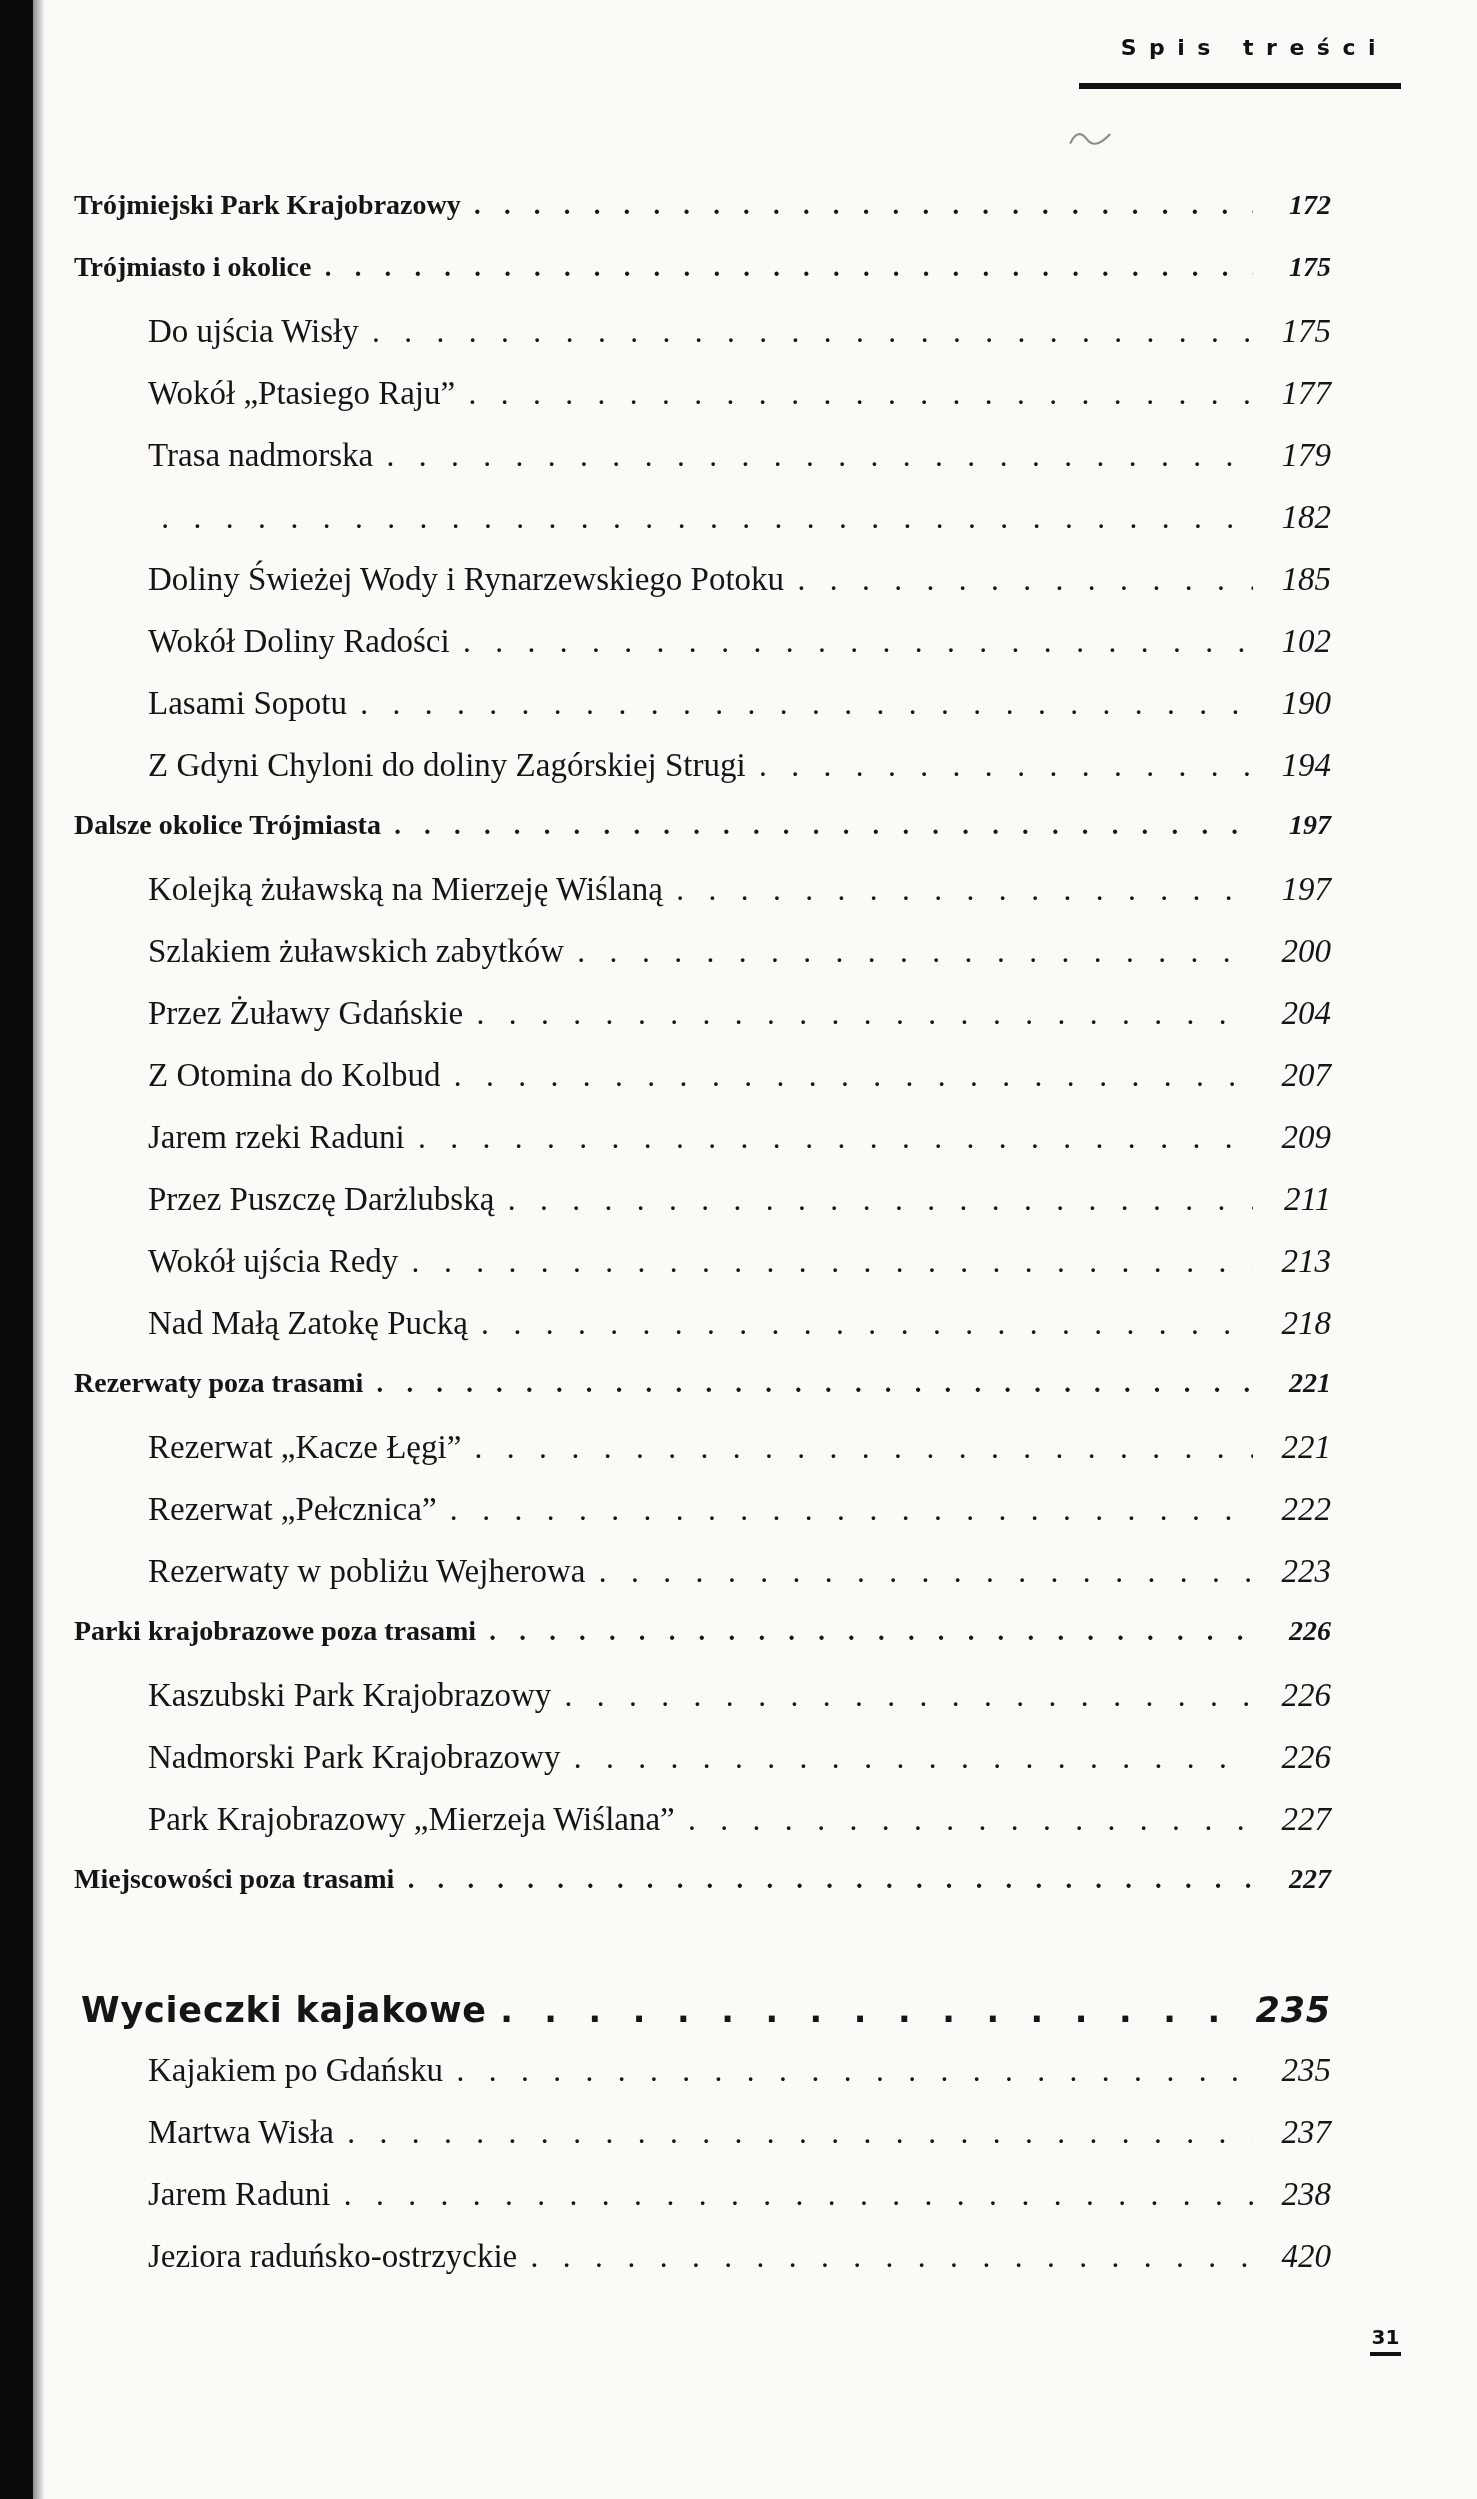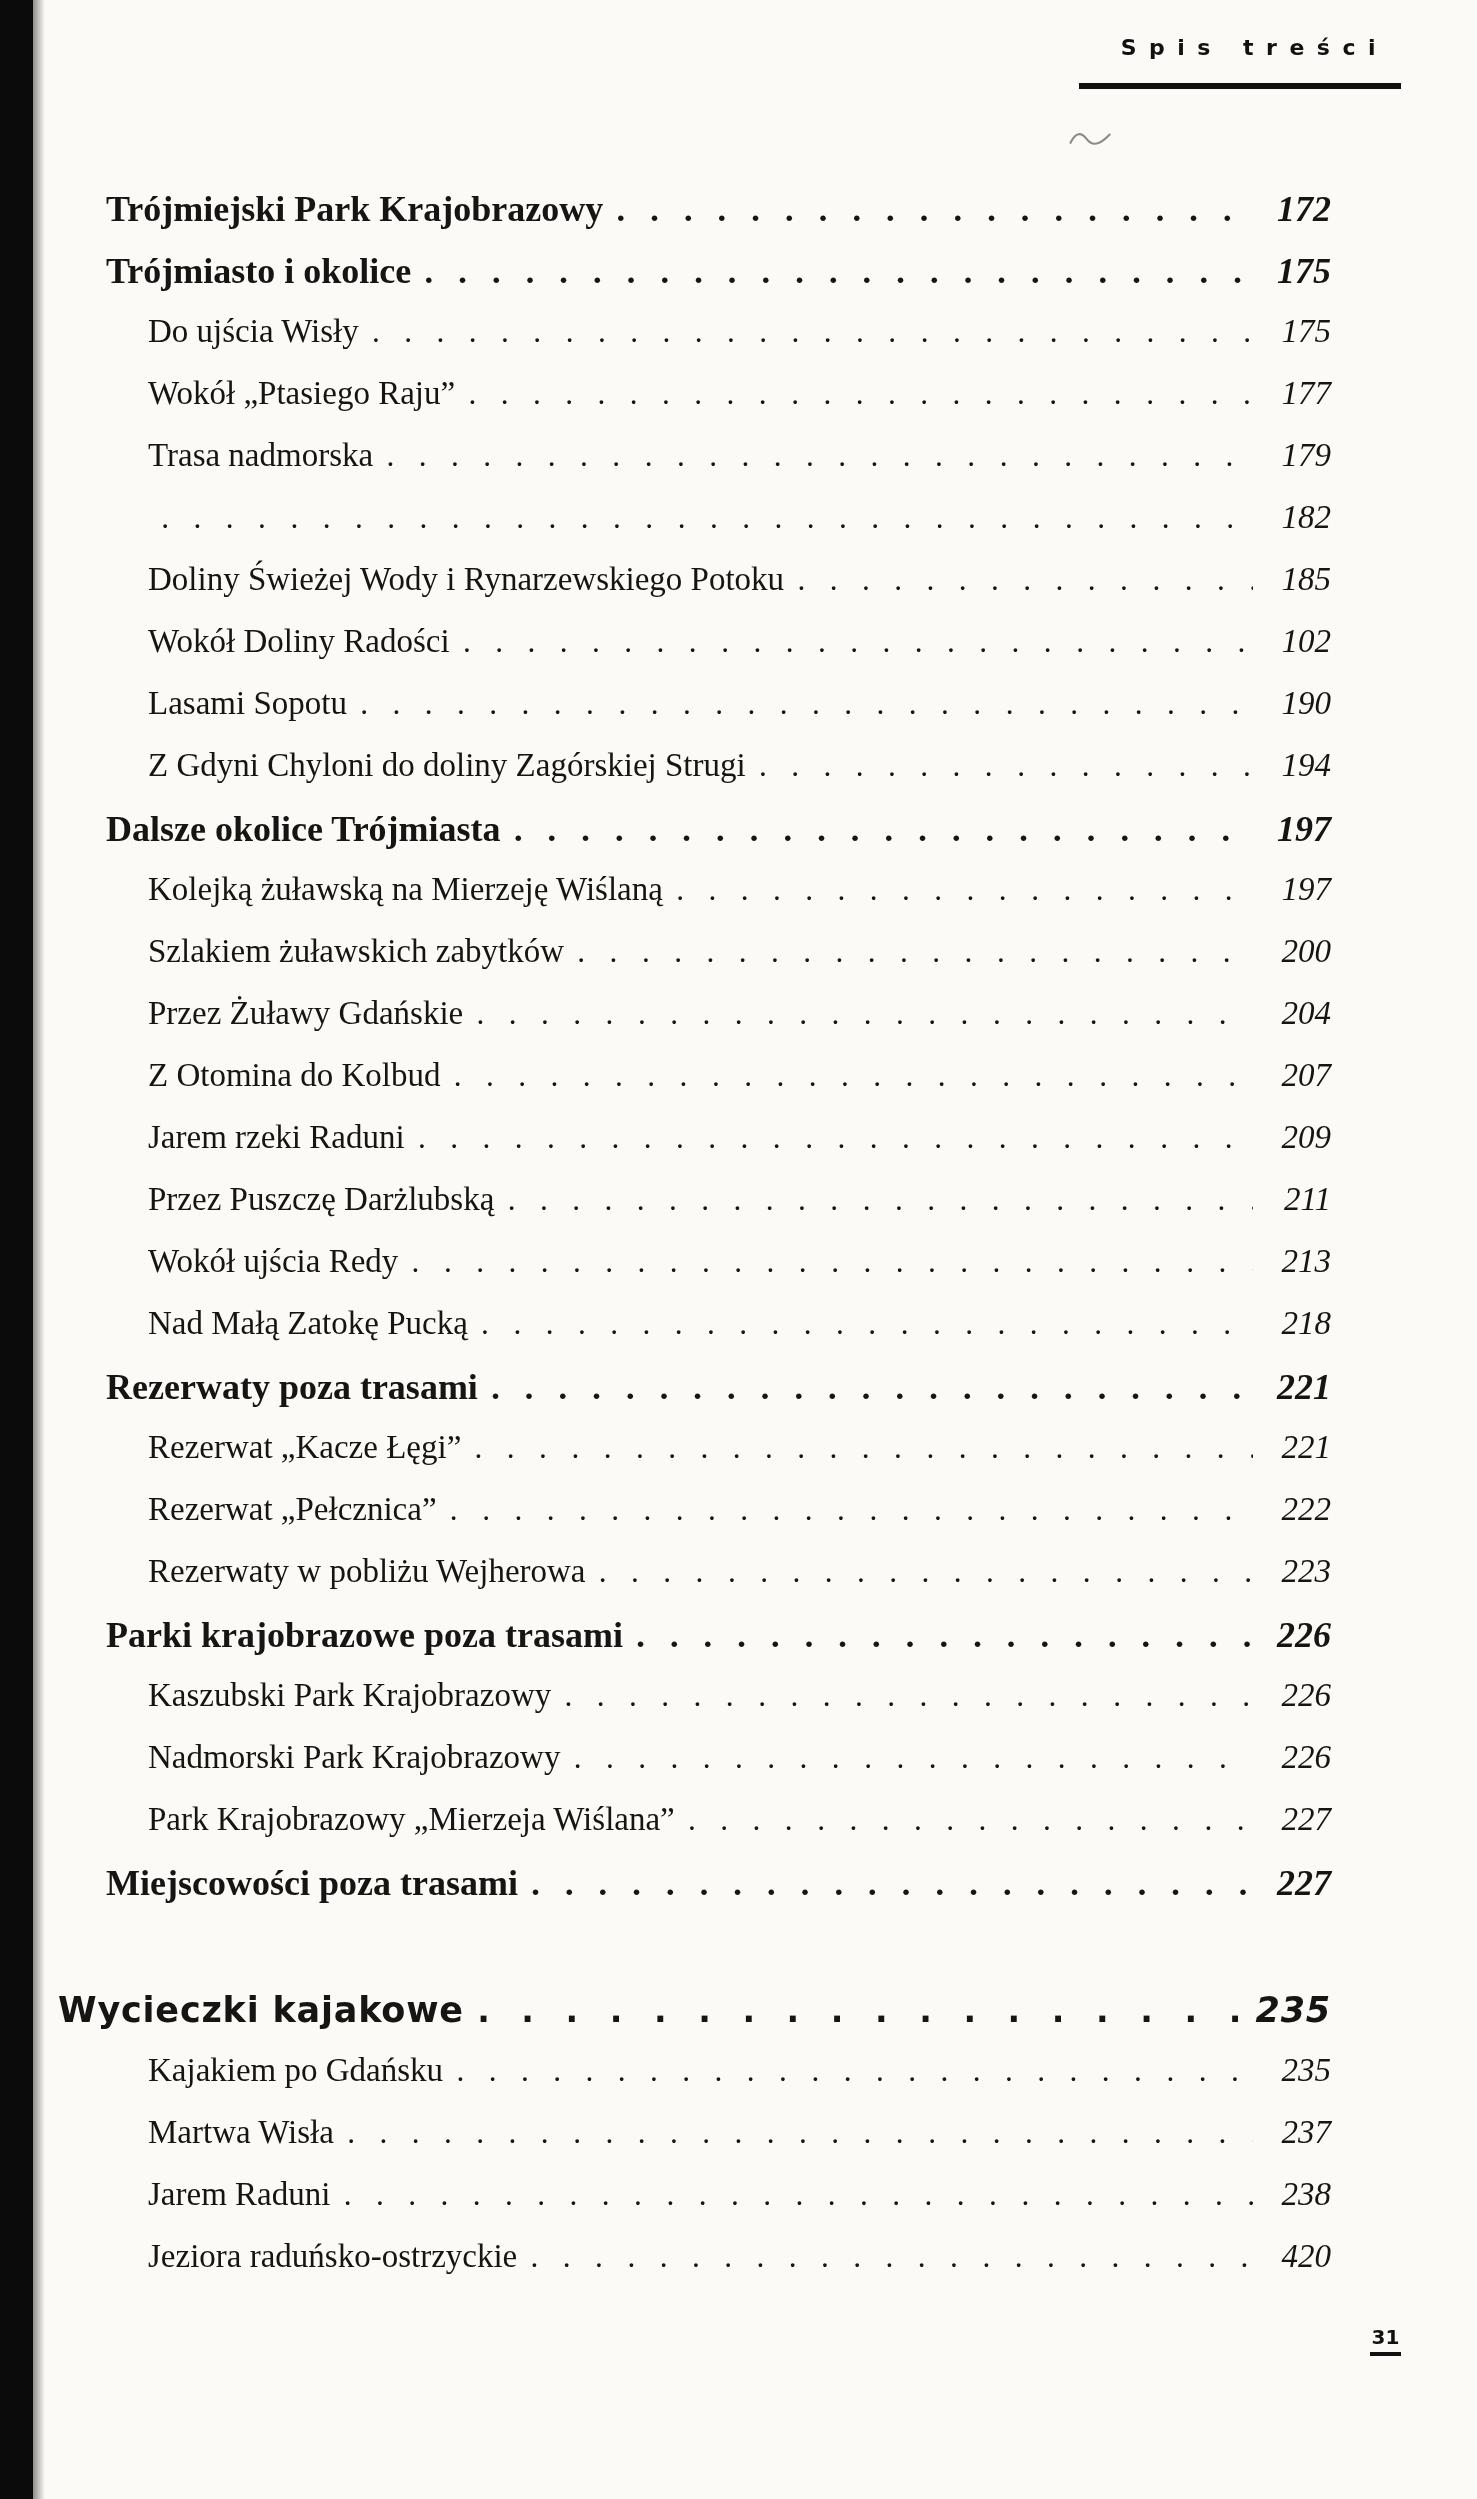--- a/index.html
+++ b/index.html
@@ -39,24 +39,24 @@
   .toc{
     position:absolute;left:0;right:0;top:188px;
   }
   .row{
     display:flex;align-items:baseline;
     height:62px;
     padding-right:147px;
     font-size:33px;line-height:1.2;
   }
   .row .label{white-space:nowrap;}
-  .row.bold{padding-left:106px;font-weight:700;font-size:36px;}
+  .row.bold{padding-left:74px;font-weight:700;font-size:28px;}
   .row.sub{padding-left:148px;font-weight:400;}
   .row.chapter{
-    padding-left:58px;
+    padding-left:81px;
     font-family:"DejaVu Sans", sans-serif;
     font-weight:700;font-size:35px;letter-spacing:0.8px;
   }
   .row.gap{margin-top:65px;}
   .leader{
     flex:1;overflow:hidden;white-space:nowrap;
     margin:0 8.3px 0 13.3px;
   }
   .leader::after{
     content:". . . . . . . . . . . . . . . . . . . . . . . . . . . . . . . . . . . . . . . . . . . . . . . . . . . . . . . . . . . . . . . . . . . . . . . . . . . . . . . .";

